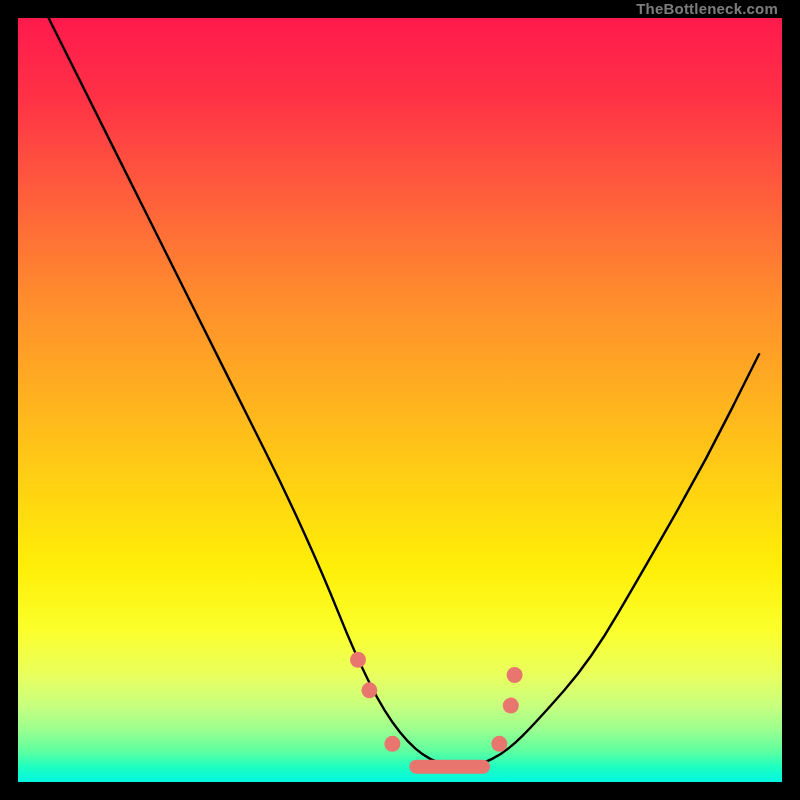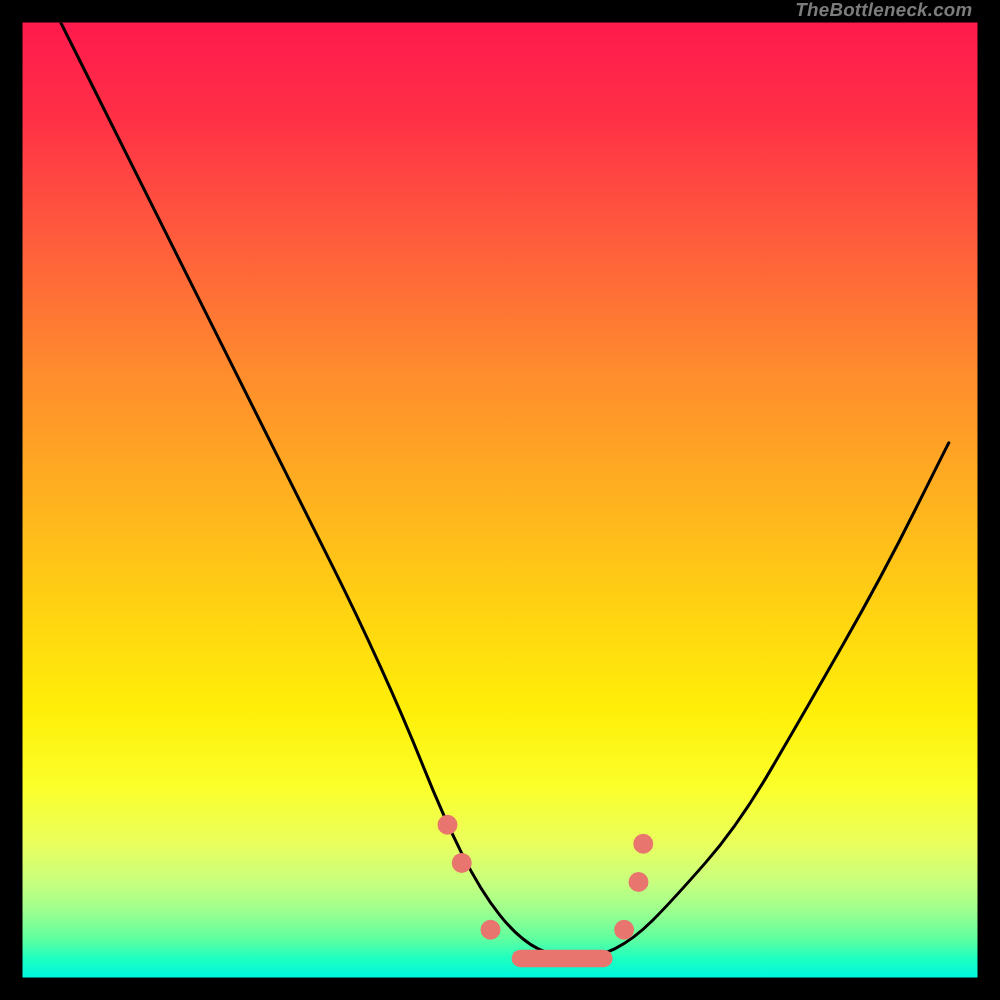--- a/index.html
+++ b/index.html
@@ -48,21 +48,20 @@
     position: absolute;
     top: 0px;
     right: 22px;
     height: 18px;
     line-height: 18px;
     font-size: 15px;
     font-weight: 600;
     color: #7c7c7c;
     letter-spacing: 0.2px;
     user-select: none;
-    font-style: italic;
   }
   svg.overlay {
     position: absolute;
     top: 0;
     left: 0;
     width: 764px;
     height: 764px;
   }
   .curve {
     fill: none;

